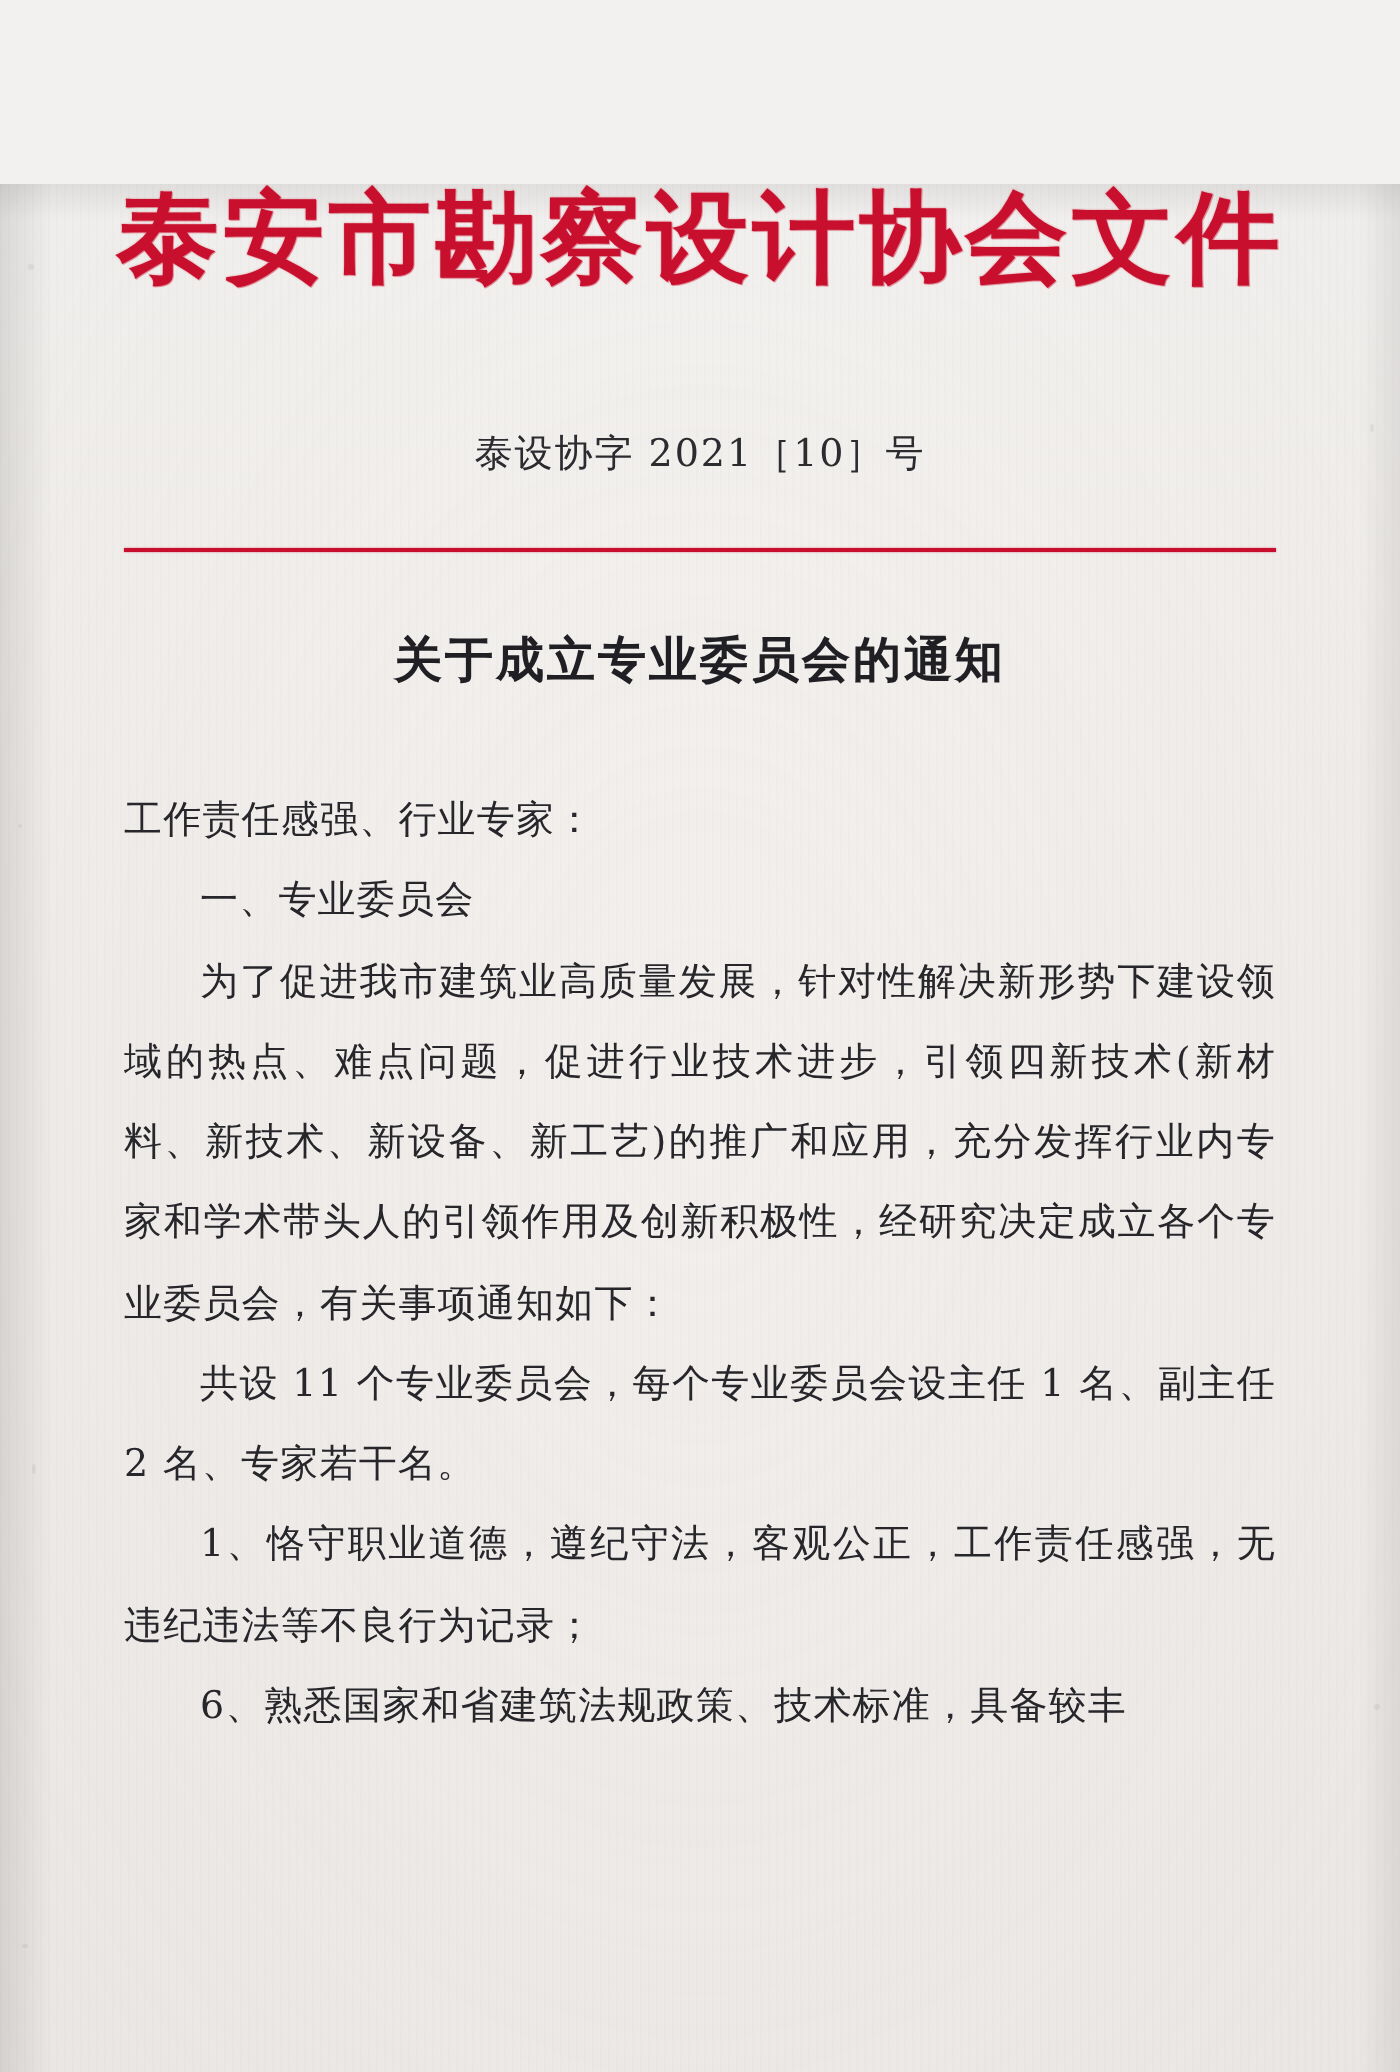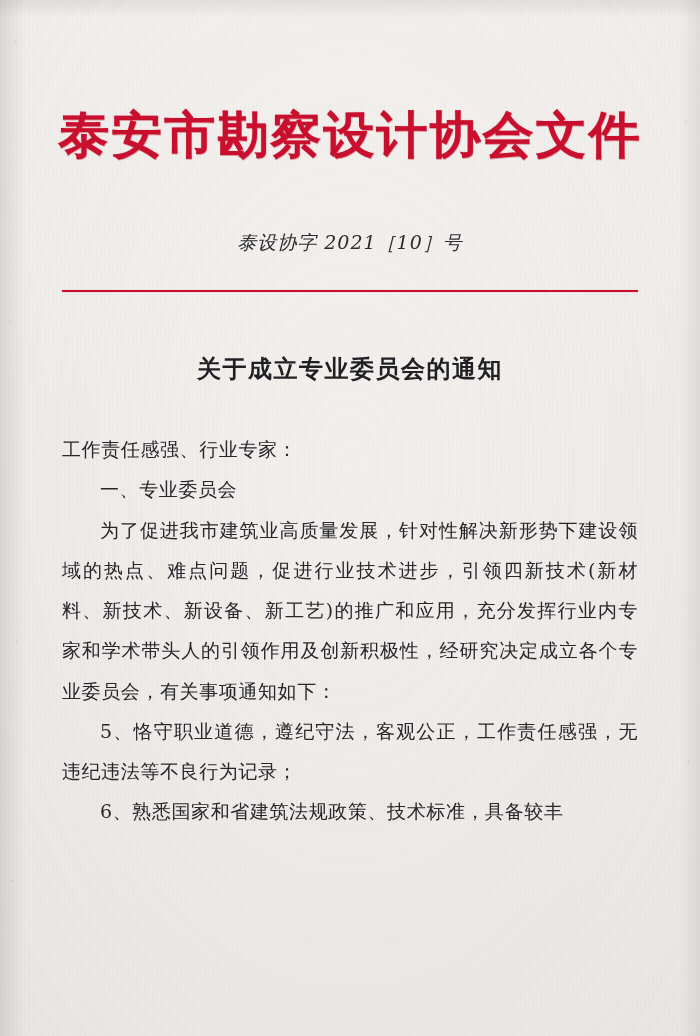--- a/index.html
+++ b/index.html
@@ -34,21 +34,21 @@
     pointer-events: none;
     background:
       radial-gradient(ellipse at 50% 45%, rgba(255,255,255,0.35) 0%, rgba(0,0,0,0.05) 100%);
     mix-blend-mode: multiply;
     opacity: .55;
   }
 
   .content {
     position: relative;
     z-index: 2;
-    padding: 16px 62px;
+    padding: 0 62px;
   }
 
   
   .masthead {
     margin-top: 92px;
     text-align: center;
     color: #c8102e;
     font-family: "DejaVu Serif", "Liberation Serif", serif;
     font-weight: bold;
     font-size: 50px;
@@ -58,32 +58,31 @@
     text-shadow: 0 0 1px rgba(200,16,46,0.55), 0.5px 0.5px 0 rgba(200,16,46,0.35);
     transform: scaleX(1.02);
   }
 
   .doc-number {
     margin-top: 68px;
     text-align: center;
     font-size: 19px;
     color: #2b2b30;
     letter-spacing: 1px;
-    font-style: italic;
   }
 
   .red-rule {
     margin: 34px 0 0 0;
     height: 2px;
     background: #c8102e;
     box-shadow: 0 0 1px rgba(200,16,46,0.6);
   }
 
   .title {
-    margin-top: 61px;
+    margin-top: 38px;
     text-align: center;
     font-size: 24px;
     font-weight: bold;
     color: #1f1f24;
     letter-spacing: 1.5px;
   }
 
   .body-text {
     margin-top: 44px;
     font-size: 19px;
@@ -148,19 +147,20 @@
     <div class="doc-number">泰设协字 2021［10］号</div>
 
     <div class="red-rule"></div>
 
     <div class="title">关于成立专业委员会的通知</div>
 
     <div class="body-text">
       <p>工作责任感强、行业专家：</p>
       <p class="indent">一、专业委员会</p>
       <p class="indent">为了促进我市建筑业高质量发展，针对性解决新形势下建设领域的热点、难点问题，促进行业技术进步，引领四新技术(新材料、新技术、新设备、新工艺)的推广和应用，充分发挥行业内专家和学术带头人的引领作用及创新积极性，经研究决定成立各个专业委员会，有关事项通知如下：</p>
-      <p class="indent">5、恪守职业道德，遵纪守法，客观公正，工作责任感强，无违纪违法等不良行为记录；</p>
+      <p class="indent">共设 11 个专业委员会，每个专业委员会设主任 1 名、副主任 2 名、专家若干名。</p>
+      <p class="indent">1、恪守职业道德，遵纪守法，客观公正，工作责任感强，无违纪违法等不良行为记录；</p>
       <p class="indent">6、熟悉国家和省建筑法规政策、技术标准，具备较丰</p>
     </div>
 
   </div>
 
 </div>
 
 </body></html>

